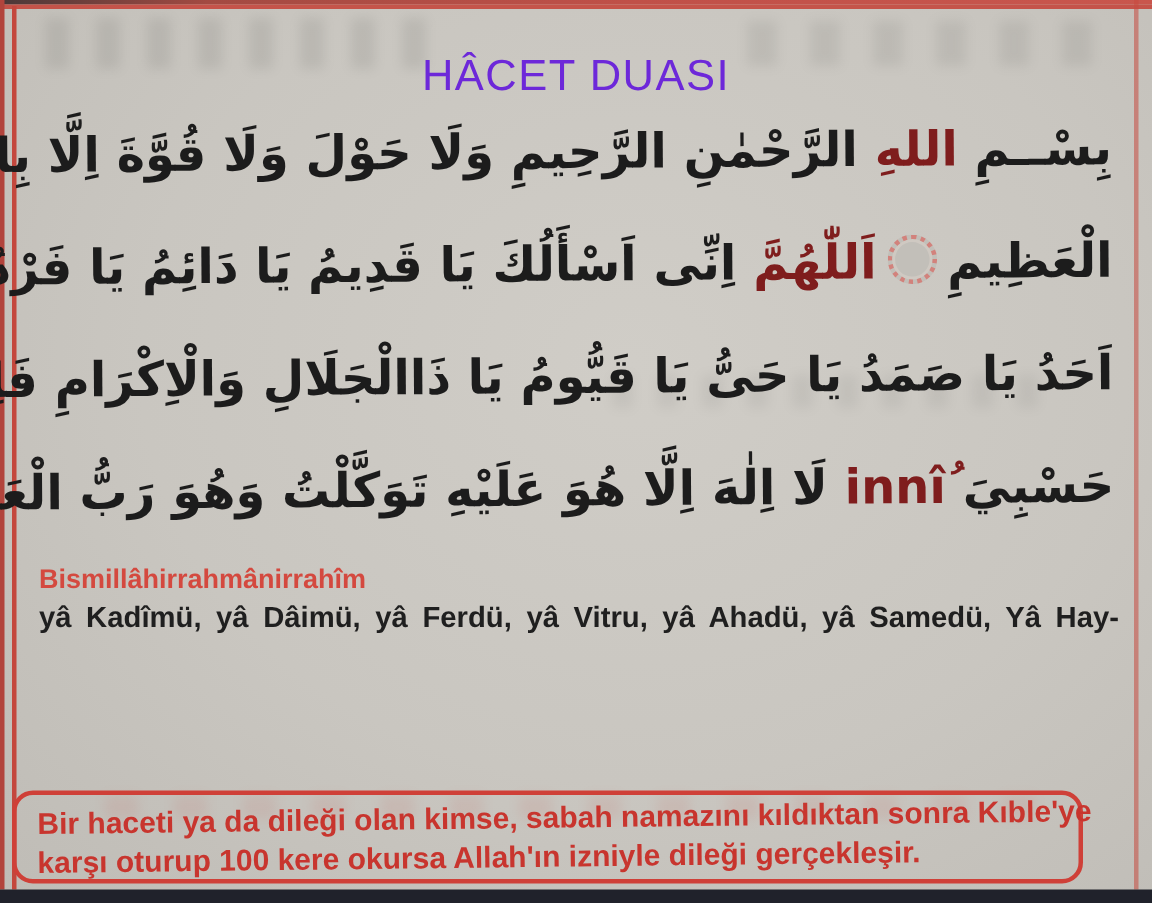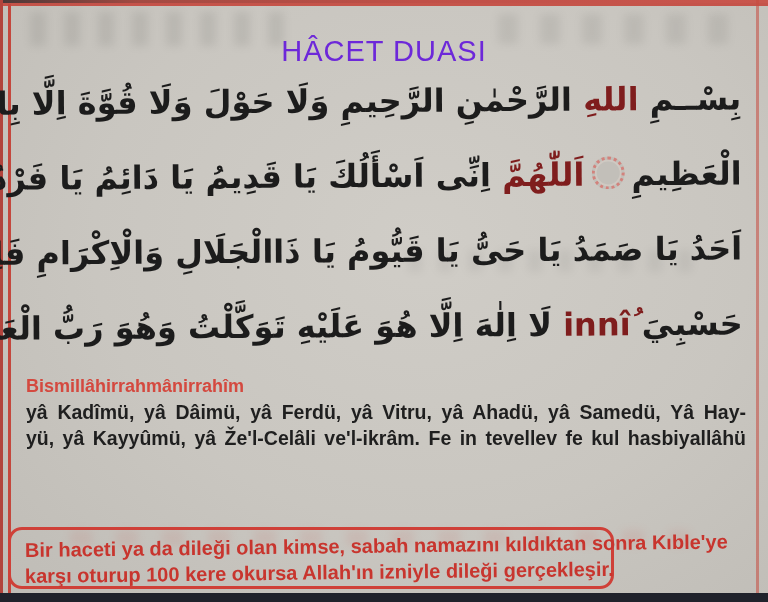--- a/index.html
+++ b/index.html
@@ -65,21 +65,21 @@
     font-size:18px;font-weight:bold;color:#d4493f;
   }
   .translit{
     position:absolute;top:400px;left:26px;right:22px;
     font-size:19.5px;line-height:25.5px;font-weight:bold;color:#1f1f1f;
   }
   .tl{white-space:nowrap;}
   .tl.just{text-align:justify;text-align-last:justify;}
 
   .instruction-box{
-    position:absolute;left:8px;top:527px;width:606px;height:62px;
+    position:absolute;left:8px;top:527px;width:714px;height:62px;
     border:3px solid #cf4038;border-radius:14px;
     box-sizing:border-box;
     padding:7px 14px 0 14px;
   }
   .instruction-text{
     font-size:20px;line-height:26px;font-weight:bold;color:#c8352e;
     transform:rotate(-0.7deg);transform-origin:left center;
     white-space:nowrap;
   }
 </style>
@@ -105,21 +105,20 @@
   <div class="aline"><span>بِسْــمِ </span><span class="red">اللهِ</span><span> الرَّحْمٰنِ الرَّحِيمِ وَلَا حَوْلَ وَلَا قُوَّةَ اِلَّا بِاللهِ الْعَلِيِّ</span></div>
   <div class="aline"><span>الْعَظِيمِ</span><span class="ayah-mark"></span><span class="red">اَللّٰهُمَّ</span><span> اِنِّى اَسْأَلُكَ يَا قَدِيمُ يَا دَائِمُ يَا فَرْدُ يَا وِتْرُ يَا</span></div>
   <div class="aline"><span>اَحَدُ يَا صَمَدُ يَا حَىُّ يَا قَيُّومُ يَا ذَاالْجَلَالِ وَالْاِكْرَامِ فَاِنْ تَوَلَّوْا فَقُلْ</span></div>
   <div class="aline"><span>حَسْبِيَ </span><span class="red">innîُ</span><span> لَا اِلٰهَ اِلَّا هُوَ عَلَيْهِ تَوَكَّلْتُ وَهُوَ رَبُّ الْعَرْشِ الْعَظِيمِ</span></div>
 </div>
 
 <div class="basmala">Bismillâhirrahmânirrahîm</div>
 
 <div class="translit">
   <div class="tl just">yâ Kadîmü, yâ Dâimü, yâ Ferdü, yâ Vitru, yâ Ahadü, yâ Samedü, Yâ Hay-</div>
-  <div class="tl just">yü, yâ Kayyûmü, yâ Že'l-Celâli ve'l-ikrâm. Fe in tevellev fe kul hasbiyallâhü</div>
 </div>
 
 <div class="instruction-box">
   <div class="instruction-text">Bir haceti ya da dileği olan kimse, sabah namazını kıldıktan sonra Kıble'ye</div>
   <div class="instruction-text">karşı oturup 100 kere okursa Allah'ın izniyle dileği gerçekleşir.</div>
 </div>
 
 <div class="bottom-strip"></div>
 
 </body></html>

